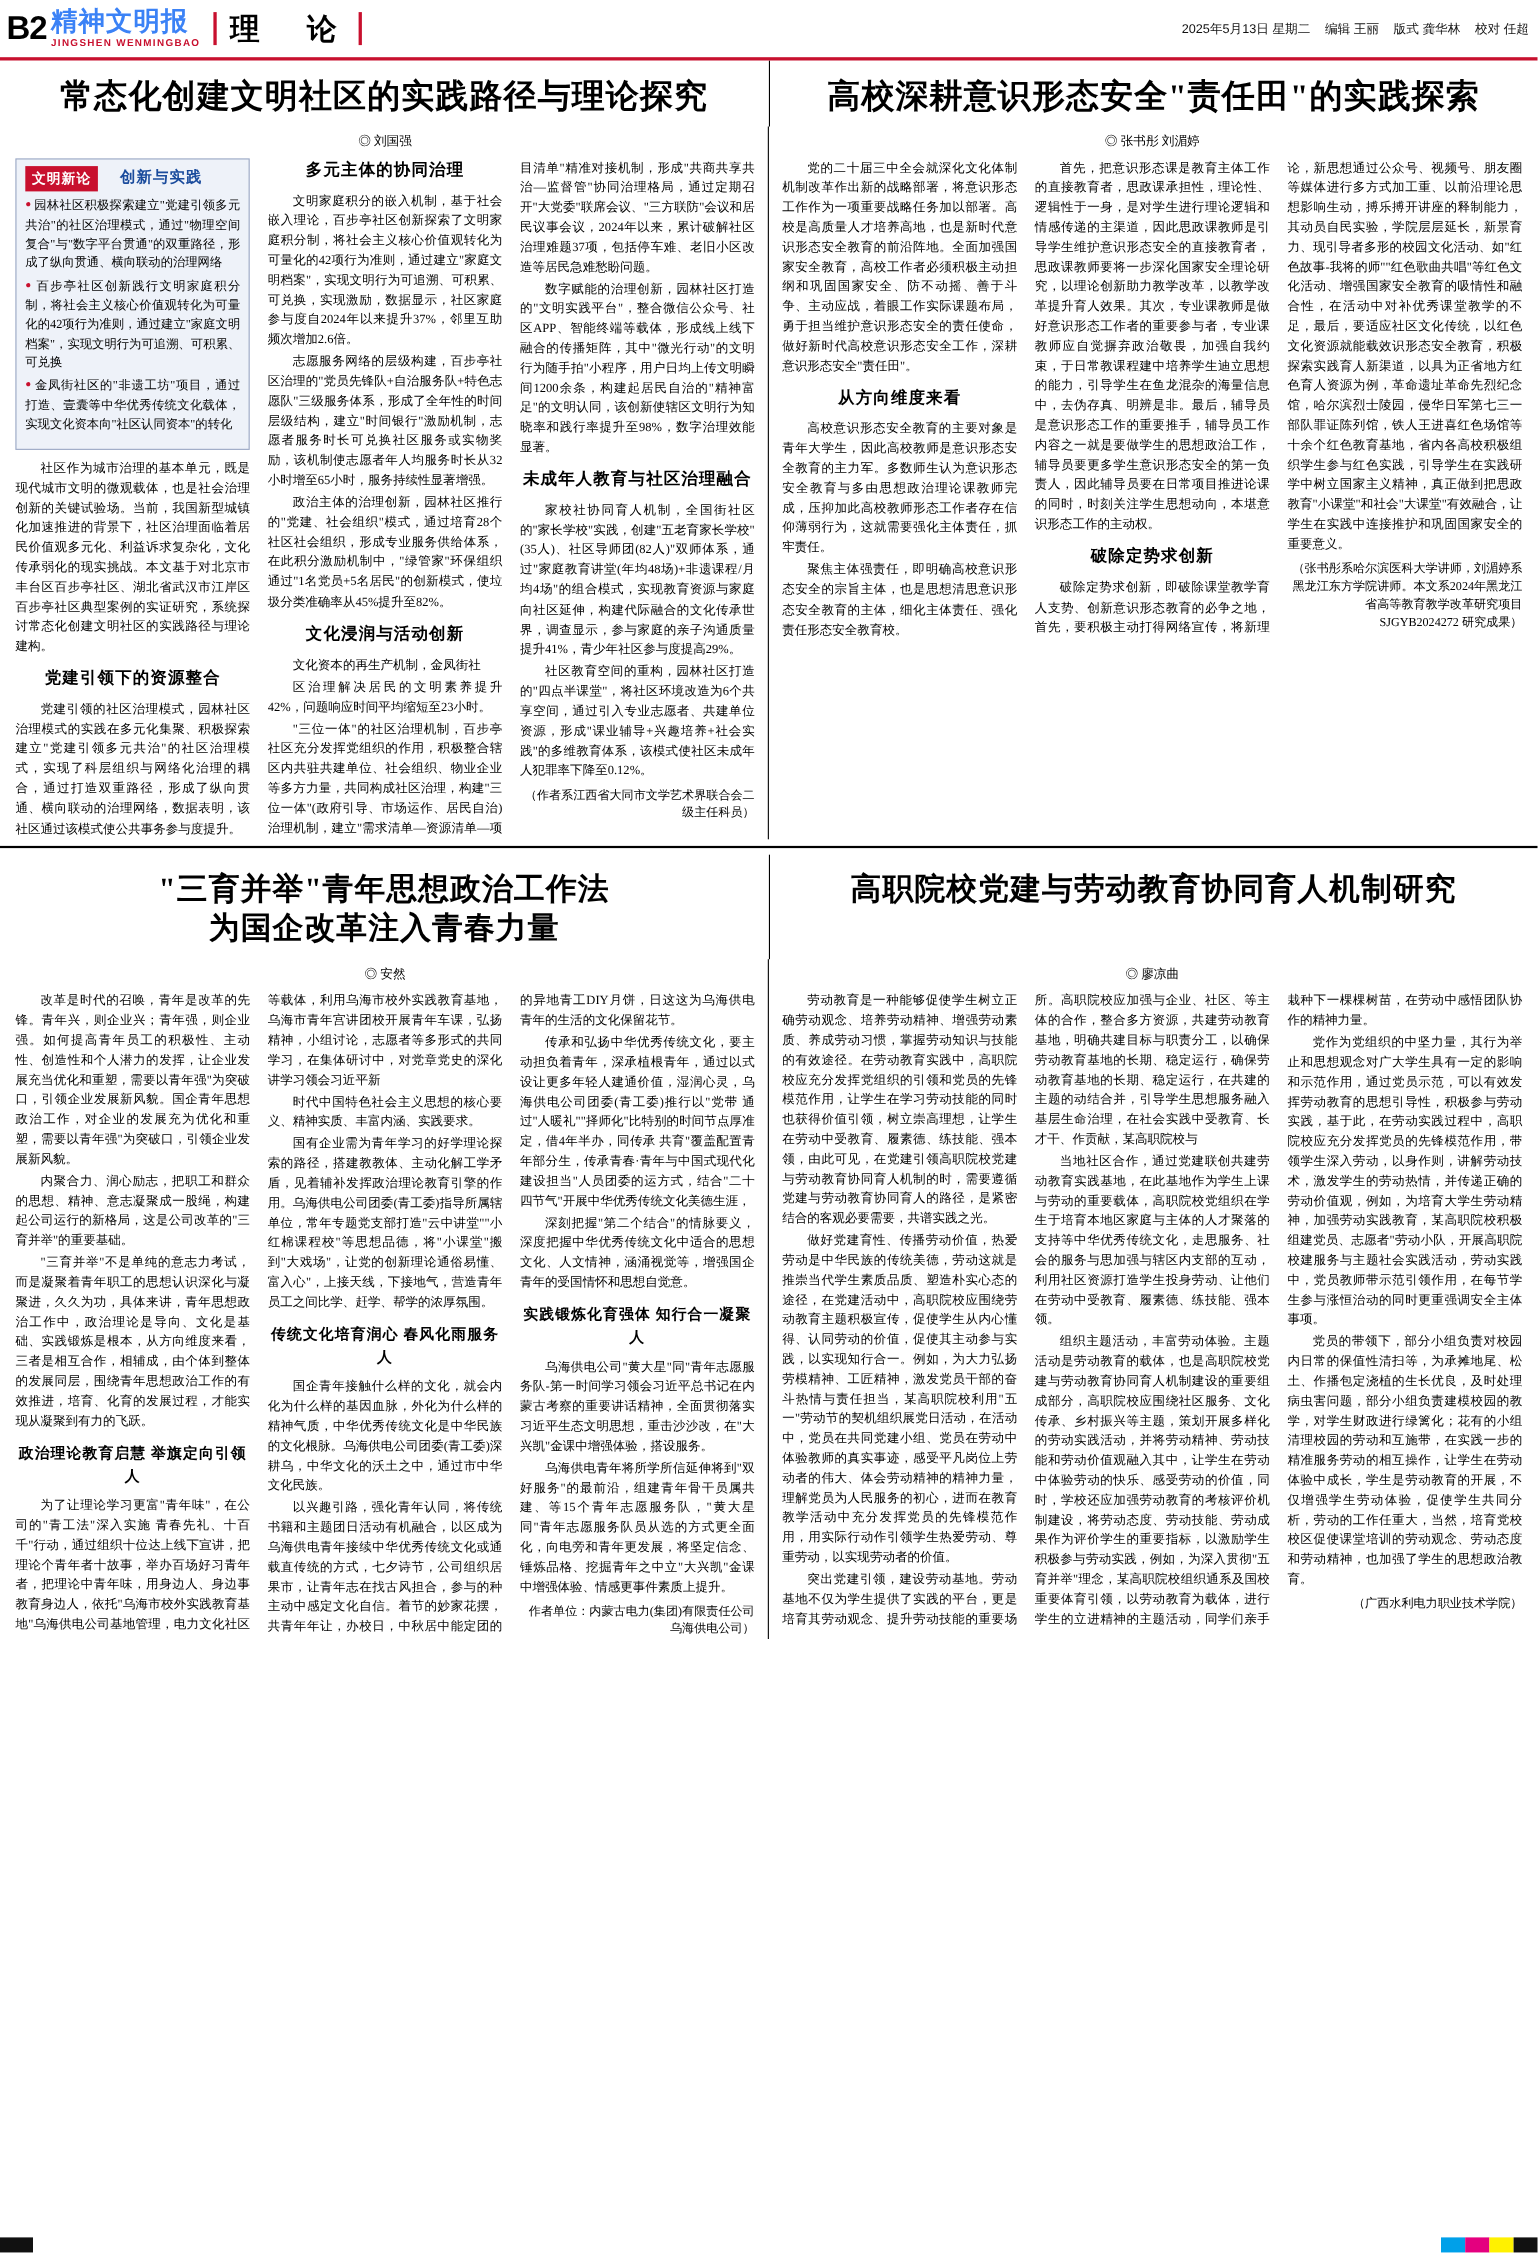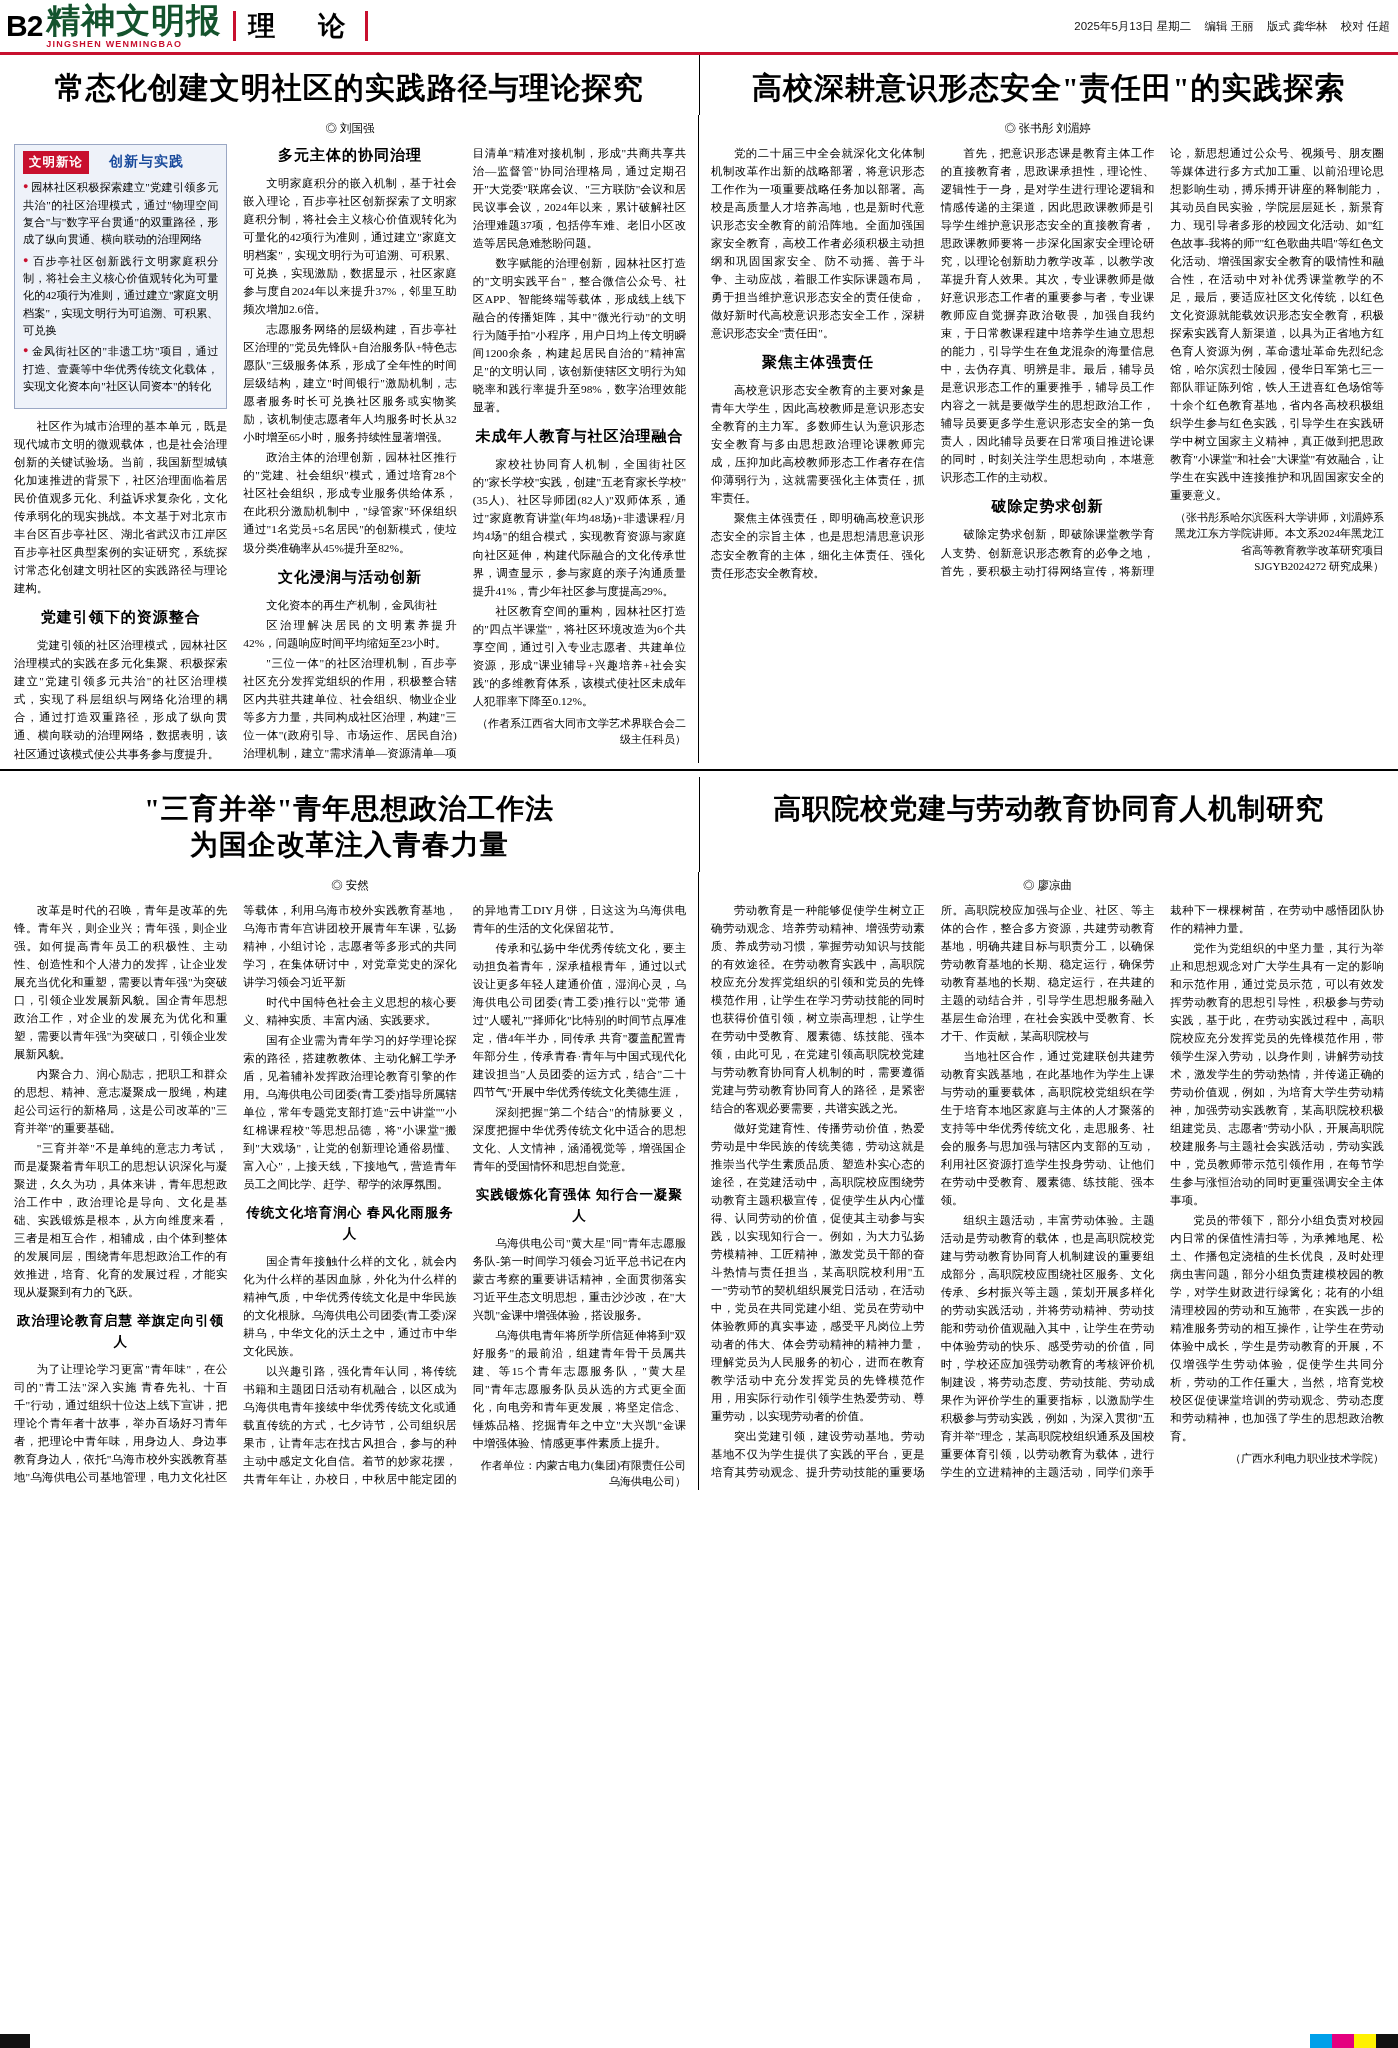--- a/index.html
+++ b/index.html
@@ -3,21 +3,21 @@
 <meta charset="utf-8">
 <style>
   html,body{margin:0;padding:0;background:#fff;}
   body{width:1398px;font-family:"Liberation Serif",serif;color:#000;}
   .page{position:relative;width:1398px;height:2048px;overflow:hidden;background:#fff;}
 
   
   .masthead{position:relative;height:52px;border-bottom:3px solid #c8102e;display:flex;align-items:center;}
   .page-no{font-family:"Liberation Sans",sans-serif;font-weight:bold;font-size:30px;line-height:1;padding:0 2px 0 6px;letter-spacing:-1px;}
   .paper-name{display:flex;flex-direction:column;justify-content:center;margin-left:2px;}
-  .paper-name .cn{font-family:"Liberation Serif",serif;font-weight:bold;font-size:34px;letter-spacing:1px;color:#14532d;line-height:1.05;}
+  .paper-name .cn{font-family:"Liberation Serif",serif;font-weight:bold;font-size:24px;letter-spacing:1px;color:#3b82f6;line-height:1.05;}
   .paper-name .py{font-family:"Liberation Sans",sans-serif;font-size:9px;letter-spacing:1.2px;color:#c8102e;font-weight:bold;}
   .sep-bar{width:3px;height:30px;background:#c8102e;margin:0 12px;}
   .section-name{font-family:"Liberation Serif",serif;font-weight:bold;font-size:27px;letter-spacing:8px;}
   .masthead-right{margin-left:auto;font-family:"Liberation Sans",sans-serif;font-size:11.5px;padding-right:8px;white-space:nowrap;color:#111;}
   .masthead-right span{margin-left:10px;}
 
   
   .col-text{font-size:11.4px;line-height:1.58;text-align:justify;text-justify:inter-ideograph;}
   .col-text p{margin:0 0 2px 0;text-indent:2em;}
   .sub-h{font-weight:bold;font-size:15px;text-align:center;margin:9px 0 7px;letter-spacing:1px;}
@@ -120,21 +120,21 @@
         <p>家校社协同育人机制，全国街社区的"家长学校"实践，创建"五老育家长学校"(35人)、社区导师团(82人)"双师体系，通过"家庭教育讲堂(年均48场)+非遗课程/月均4场"的组合模式，实现教育资源与家庭向社区延伸，构建代际融合的文化传承世界，调查显示，参与家庭的亲子沟通质量提升41%，青少年社区参与度提高29%。</p>
         <p>社区教育空间的重构，园林社区打造的"四点半课堂"，将社区环境改造为6个共享空间，通过引入专业志愿者、共建单位资源，形成"课业辅导+兴趣培养+社会实践"的多维教育体系，该模式使社区未成年人犯罪率下降至0.12%。</p>
         <div class="sig">（作者系江西省大同市文学艺术界联合会二级主任科员）</div>
       </div>
     </div>
 
     <div class="half right">
       <div class="byline">张书彤 刘湄婷</div>
       <div class="cols3 col-text">
         <p>党的二十届三中全会就深化文化体制机制改革作出新的战略部署，将意识形态工作作为一项重要战略任务加以部署。高校是高质量人才培养高地，也是新时代意识形态安全教育的前沿阵地。全面加强国家安全教育，高校工作者必须积极主动担纲和巩固国家安全、防不动摇、善于斗争、主动应战，着眼工作实际课题布局，勇于担当维护意识形态安全的责任使命，做好新时代高校意识形态安全工作，深耕意识形态安全"责任田"。</p>
-        <div class="sub-h">聚焦主体强责任</div>
+        <div class="sub-h">从方向维度来看</div>
         <p>高校意识形态安全教育的主要对象是青年大学生，因此高校教师是意识形态安全教育的主力军。多数师生认为意识形态安全教育与多由思想政治理论课教师完成，压抑加此高校教师形态工作者存在信仰薄弱行为，这就需要强化主体责任，抓牢责任。</p>
         <p>聚焦主体强责任，即明确高校意识形态安全的宗旨主体，也是思想清思意识形态安全教育的主体，细化主体责任、强化责任形态安全教育校。</p>
         <p>首先，把意识形态课是教育主体工作的直接教育者，思政课承担性，理论性、逻辑性于一身，是对学生进行理论逻辑和情感传递的主渠道，因此思政课教师是引导学生维护意识形态安全的直接教育者，思政课教师要将一步深化国家安全理论研究，以理论创新助力教学改革，以教学改革提升育人效果。其次，专业课教师是做好意识形态工作者的重要参与者，专业课教师应自觉摒弃政治敬畏，加强自我约束，于日常教课程建中培养学生迪立思想的能力，引导学生在鱼龙混杂的海量信息中，去伪存真、明辨是非。最后，辅导员是意识形态工作的重要推手，辅导员工作内容之一就是要做学生的思想政治工作，辅导员要更多学生意识形态安全的第一负责人，因此辅导员要在日常项目推进论课的同时，时刻关注学生思想动向，本堪意识形态工作的主动权。</p>
         <div class="sub-h">破除定势求创新</div>
         <p>破除定势求创新，即破除课堂教学育人支势、创新意识形态教育的必争之地，首先，要积极主动打得网络宣传，将新理论，新思想通过公众号、视频号、朋友圈等媒体进行多方式加工重、以前沿理论思想影响生动，搏乐搏开讲座的释制能力，其动员自民实验，学院层层延长，新景育力、现引导者多形的校园文化活动、如"红色故事-我将的师""红色歌曲共唱"等红色文化活动、增强国家安全教育的吸情性和融合性，在活动中对补优秀课堂教学的不足，最后，要适应社区文化传统，以红色文化资源就能载效识形态安全教育，积极探索实践育人新渠道，以具为正省地方红色育人资源为例，革命遗址革命先烈纪念馆，哈尔滨烈士陵园，侵华日军第七三一部队罪证陈列馆，铁人王进喜红色场馆等十余个红色教育基地，省内各高校积极组织学生参与红色实践，引导学生在实践研学中树立国家主义精神，真正做到把思政教育"小课堂"和社会"大课堂"有效融合，让学生在实践中连接推护和巩固国家安全的重要意义。</p>
         <div class="sig">（张书彤系哈尔滨医科大学讲师，刘湄婷系黑龙江东方学院讲师。本文系2024年黑龙江省高等教育教学改革研究项目 SJGYB2024272 研究成果）</div>
       </div>
     </div>
   </div>
 

